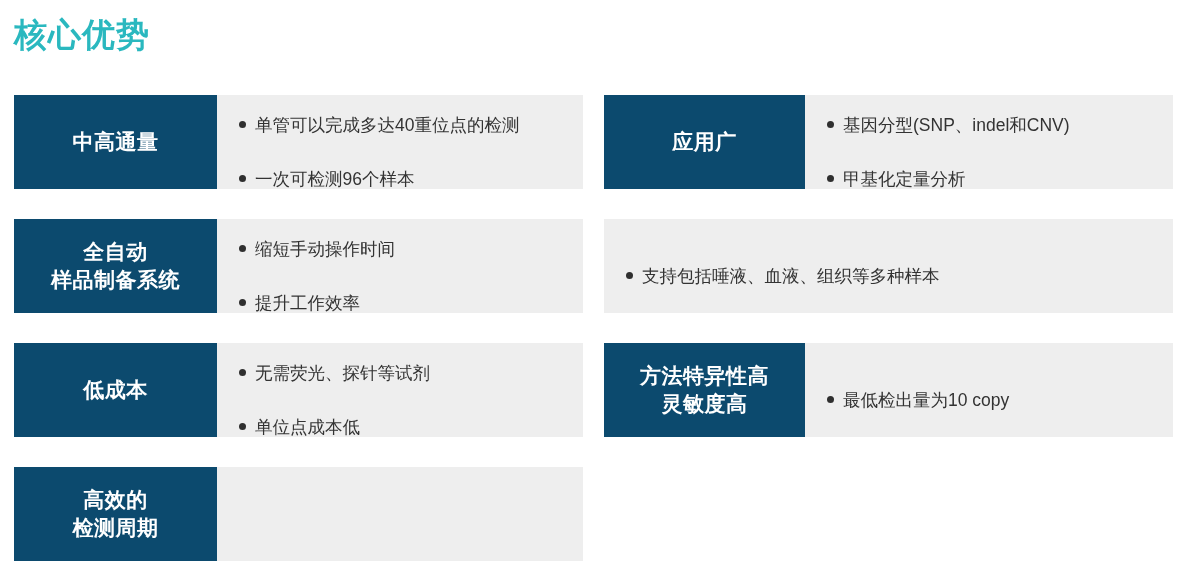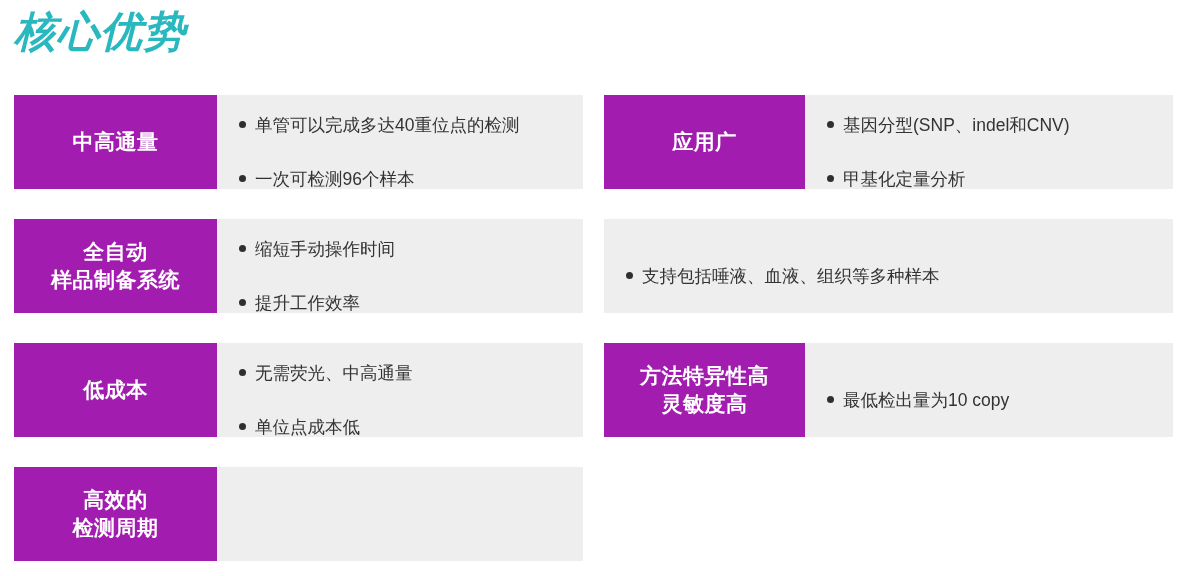--- a/index.html
+++ b/index.html
@@ -17,28 +17,27 @@
     position: relative;
     width: 1187px;
     height: 576px;
     background: #ffffff;
   }
 
   
   .page-title {
     position: absolute;
     left: 14px;
-    top: 8px;
-    font-size: 42px;
+    top: 16px;
+    font-size: 33px;
     font-weight: bold;
     line-height: 1.15;
     color: #2ab8bf;
     letter-spacing: 1px;
     white-space: nowrap;
-    font-style: italic;
   }
 
   
   .grid {
     position: absolute;
     left: 14px;
     top: 95px;
     width: 1159px;
     display: grid;
     grid-template-columns: 569px 569px;
@@ -53,21 +52,21 @@
     background: #eeeeee;
     overflow: hidden;
   }
 
   .card.empty {
     background: transparent;
   }
 
   .card-label {
     flex: 0 0 auto;
-    background: #a21caf;
+    background: #0c4a6e;
     color: #ffffff;
     font-size: 21px;
     font-weight: bold;
     line-height: 1.35;
     letter-spacing: 0.5px;
     display: flex;
     flex-direction: column;
     align-items: center;
     justify-content: center;
     text-align: center;
@@ -180,21 +179,21 @@
       </div>
     </div>
 
     <div class="card col-left">
       <div class="card-label">
         <span>低成本</span>
       </div>
       <div class="card-body">
         <div class="bullet-row">
           <span class="bullet-dot"></span>
-          <span class="bullet-text">无需荧光、中高通量</span>
+          <span class="bullet-text">无需荧光、探针等试剂</span>
         </div>
         <div class="bullet-row">
           <span class="bullet-dot"></span>
           <span class="bullet-text">单位点成本低</span>
         </div>
       </div>
     </div>
 
     <div class="card col-right">
       <div class="card-label">

